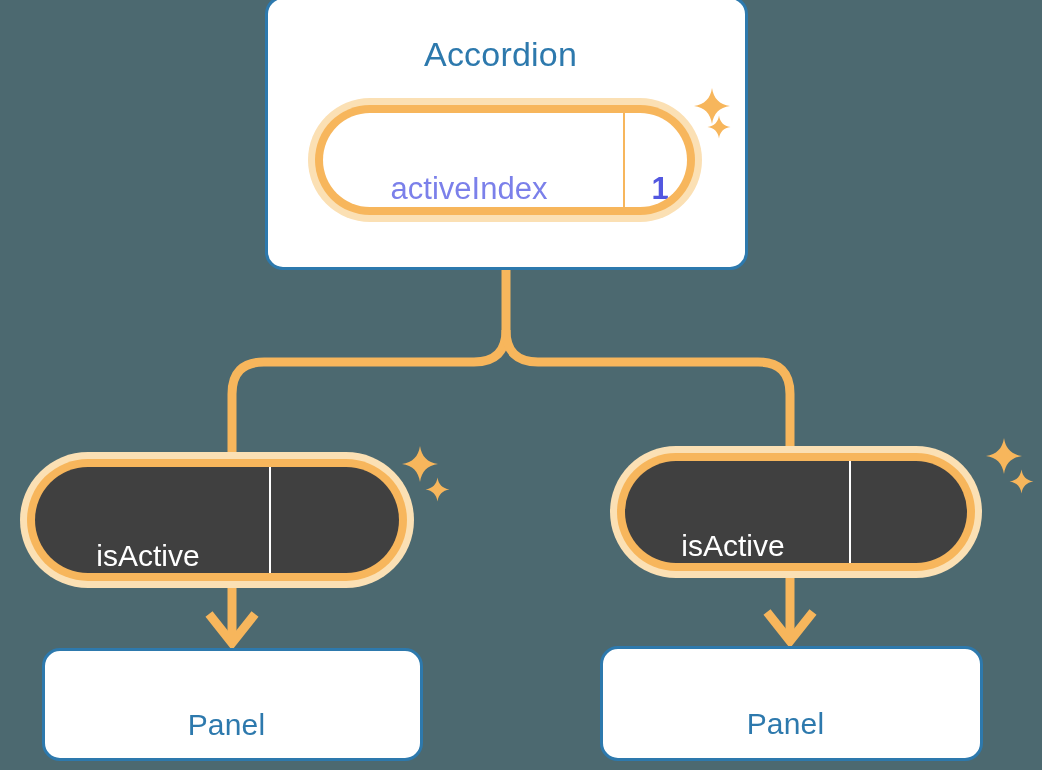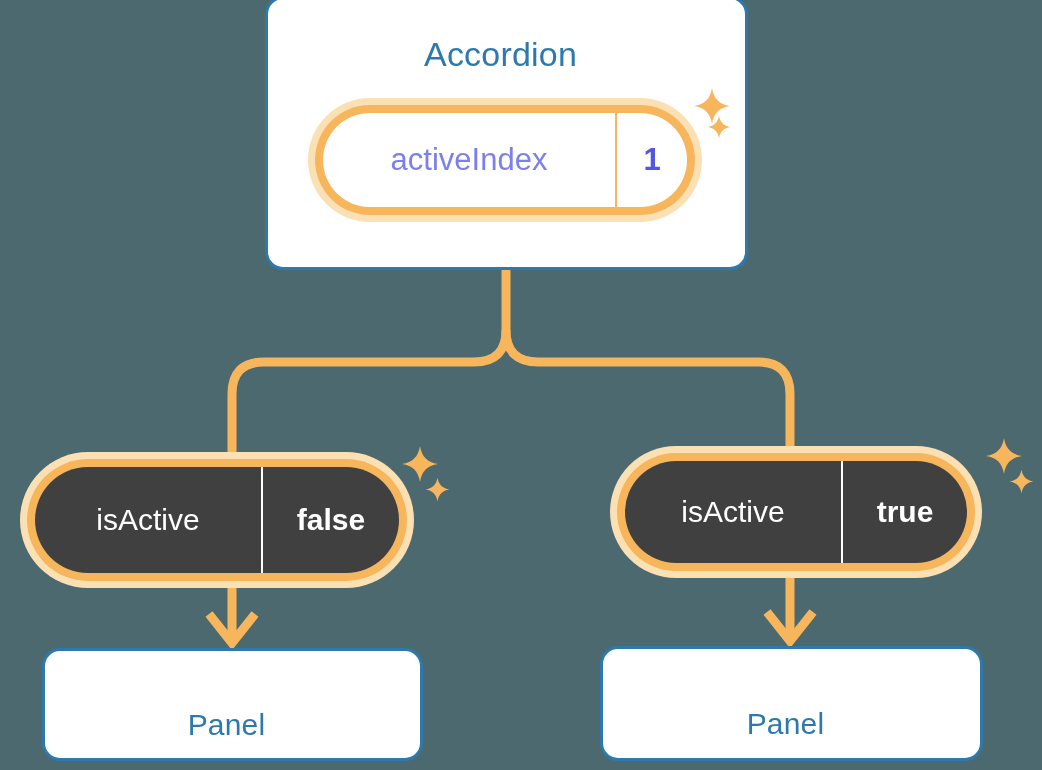--- a/index.html
+++ b/index.html
@@ -52,22 +52,23 @@
     border-radius:999px;
     background:#f6b койка;
   }
   .pill .ring{background:#f7b65c;}
   
   .pill .body{
     position:absolute;
     inset:15px;
     border-radius:999px;
     display:flex;
-    align-items:center;
+    align-items:flex-end;
     overflow:hidden;
+    gap:8px;
   }
   .pill .cell{
     display:flex;align-items:center;justify-content:center;
     box-sizing:border-box;
   }
   .pill .cell.key{flex:none;}
   .pill .cell.val{flex:1;}
 
   
   .pill.hollow .body{background:#ffffff;}
@@ -152,21 +153,20 @@
       <path d="M13 1.5 C14 8.2 17.8 12 24.5 13 C17.8 14 14 17.8 13 24.5 C12 17.8 8.2 14 1.5 13 C8.2 12 12 8.2 13 1.5 Z" fill="#f7b65c"></path>
     </svg>
   </div>
 
   <div class="pill filled" id="pill-isactive-false">
     <div class="halo"></div>
     <div class="ring"></div>
     <div class="body">
       <div class="cell key">isActive</div>
       <div class="vdiv"></div>
-      <div class="cell val">false</div>
     </div>
   </div>
 
   <div class="sparkle" style="left:400px;top:444px;">
     <svg width="40" height="40" viewBox="0 0 40 40">
       <path d="M20 2 C21.6 12.6 27.4 18.4 38 20 C27.4 21.6 21.6 27.4 20 38 C18.4 27.4 12.6 21.6 2 20 C12.6 18.4 18.4 12.6 20 2 Z" fill="#f7b65c"></path>
     </svg>
   </div>
   <div class="sparkle" style="left:424px;top:476px;">
     <svg width="27" height="27" viewBox="0 0 26 26">
@@ -177,21 +177,20 @@
   <div class="card" id="panel-left">
     <div class="card-title">Panel</div>
   </div>
 
   <div class="pill filled" id="pill-isactive-true">
     <div class="halo"></div>
     <div class="ring"></div>
     <div class="body">
       <div class="cell key">isActive</div>
       <div class="vdiv"></div>
-      <div class="cell val">true</div>
     </div>
   </div>
 
   <div class="sparkle" style="left:984px;top:436px;">
     <svg width="40" height="40" viewBox="0 0 40 40">
       <path d="M20 2 C21.6 12.6 27.4 18.4 38 20 C27.4 21.6 21.6 27.4 20 38 C18.4 27.4 12.6 21.6 2 20 C12.6 18.4 18.4 12.6 20 2 Z" fill="#f7b65c"></path>
     </svg>
   </div>
   <div class="sparkle" style="left:1008px;top:468px;">
     <svg width="27" height="27" viewBox="0 0 26 26">

